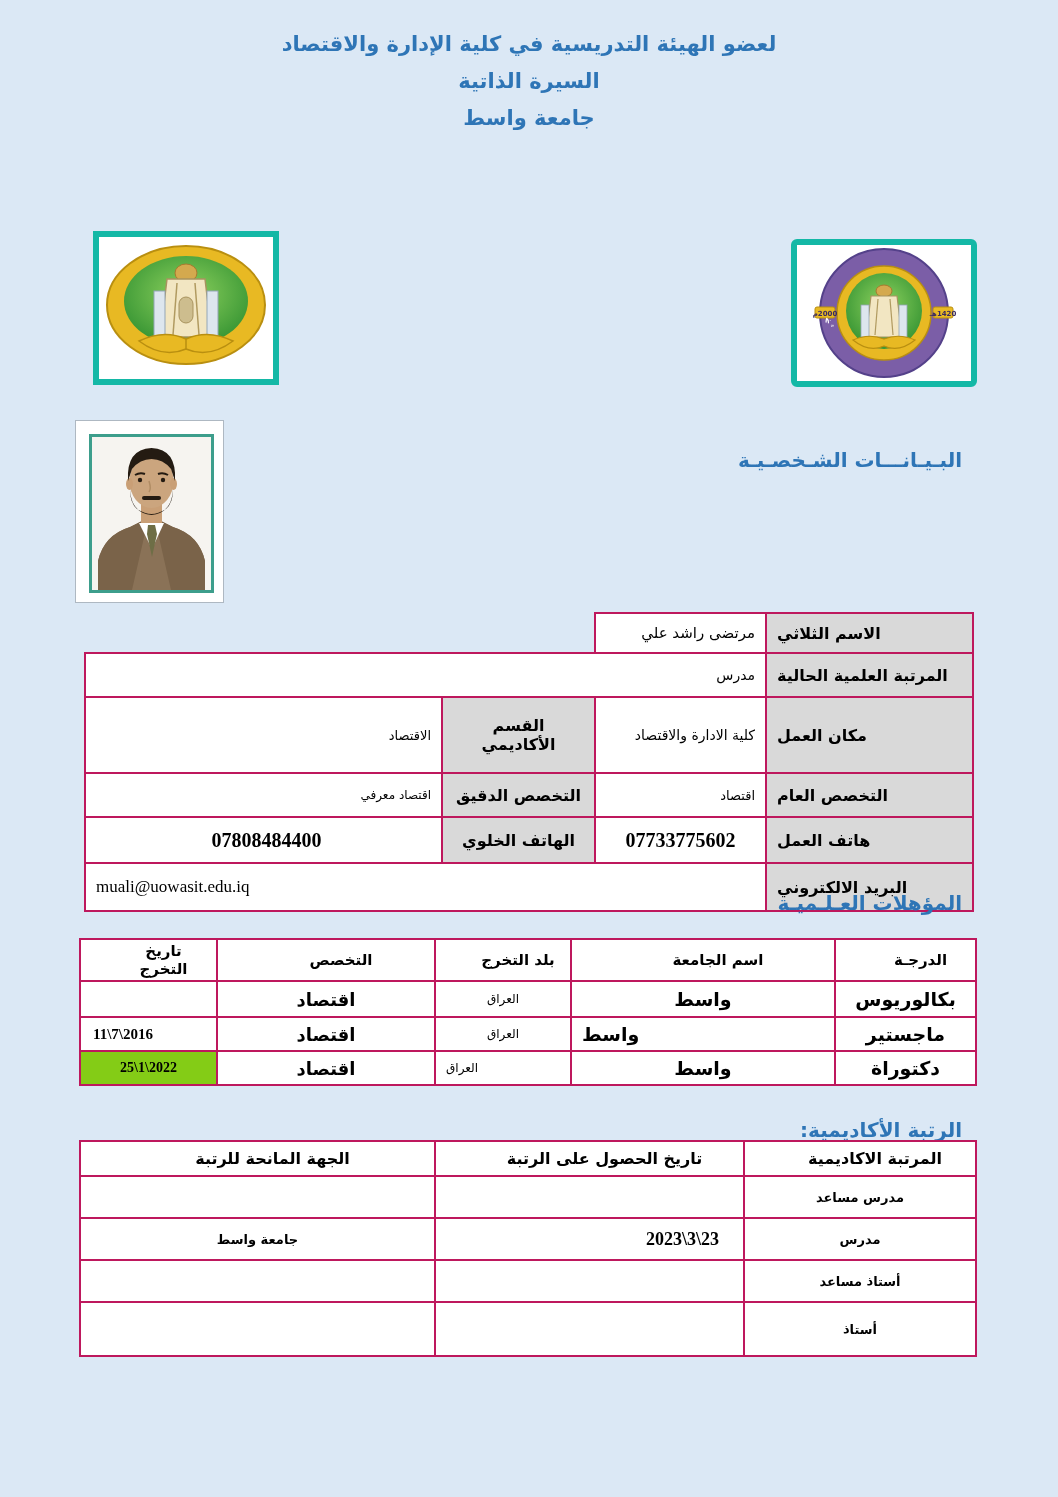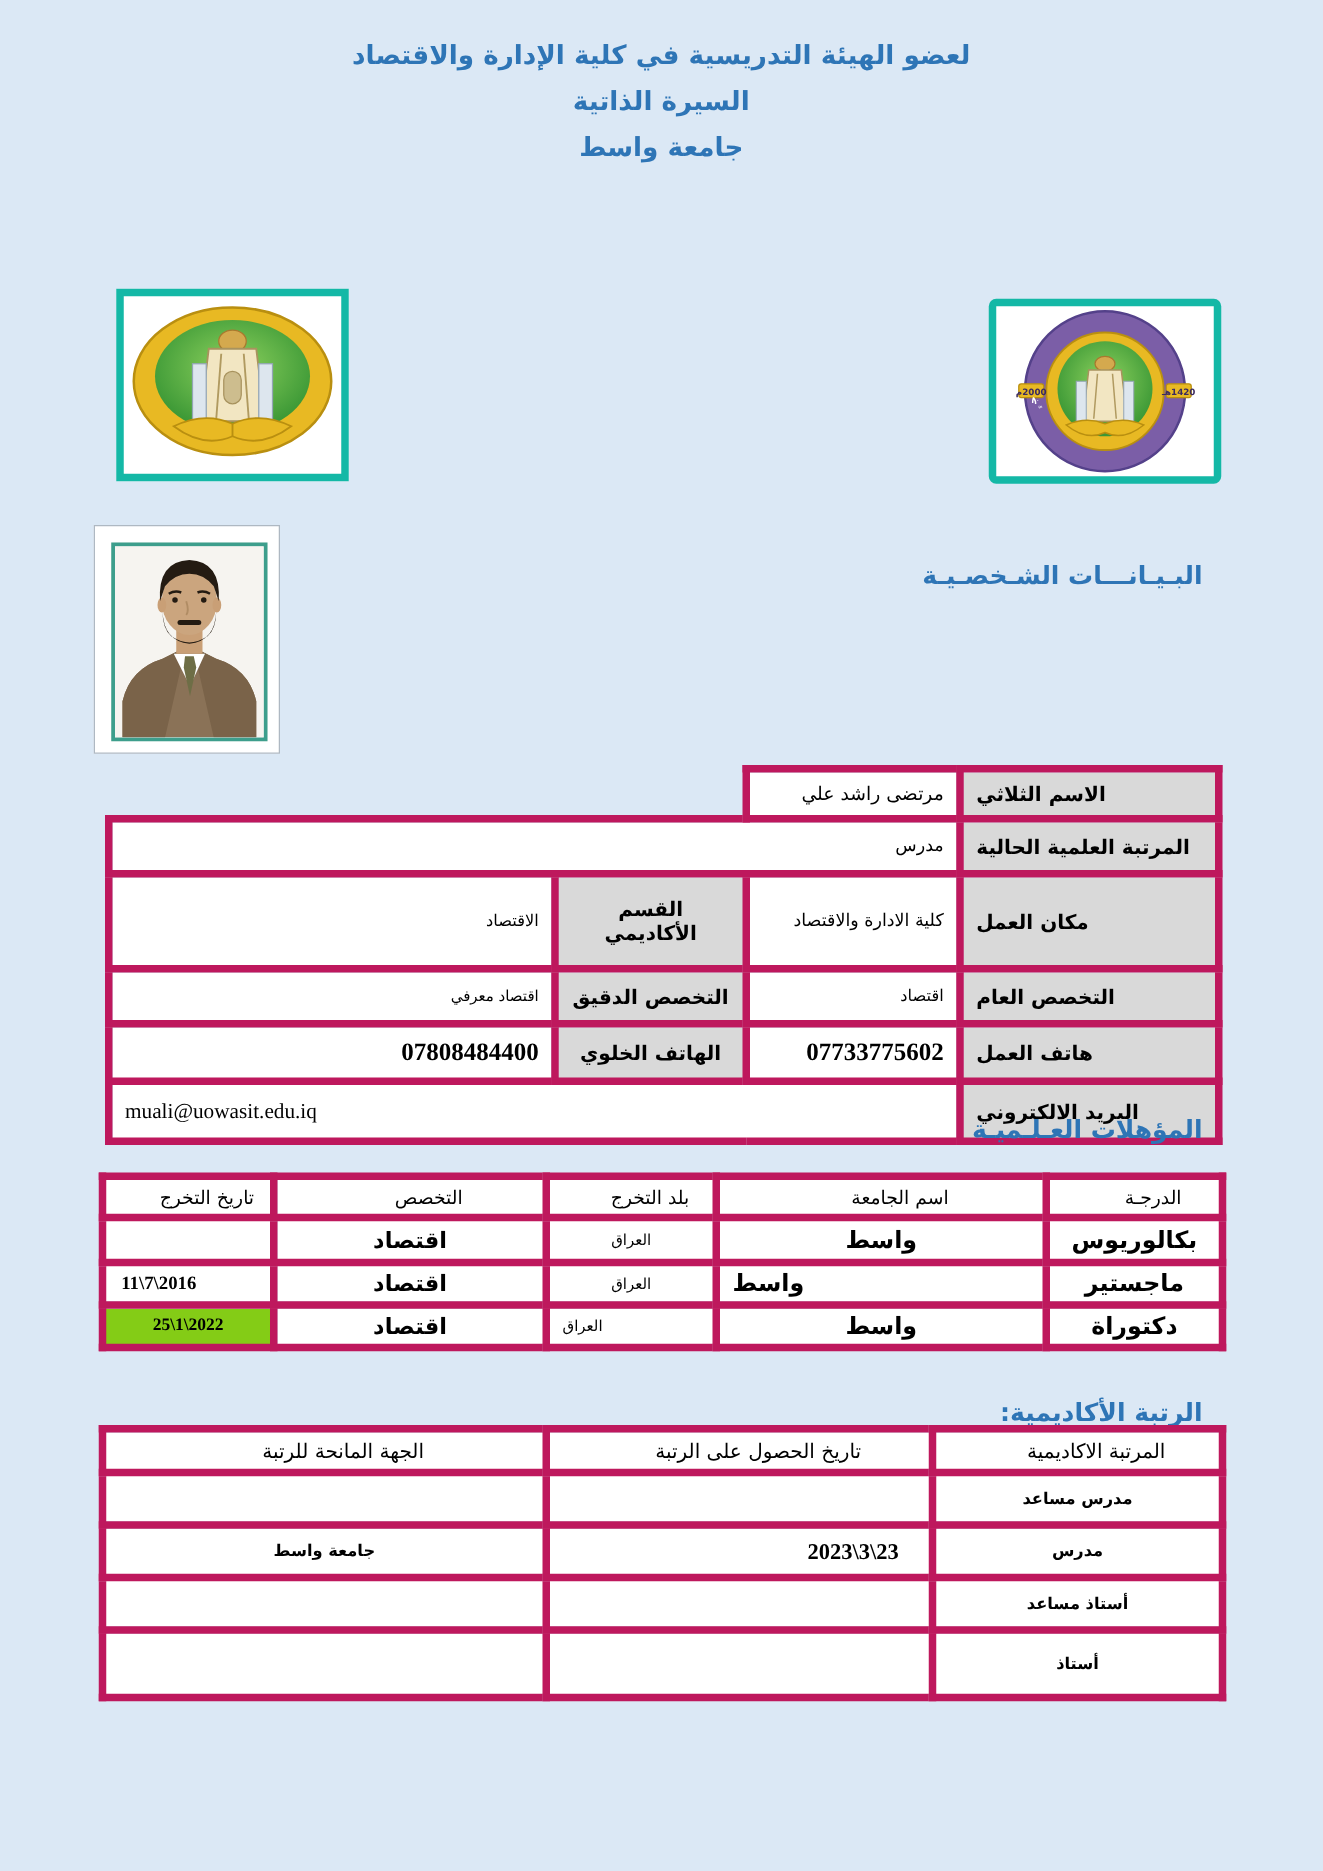--- a/index.html
+++ b/index.html
@@ -15,32 +15,32 @@
   .section-h{color:#2e75b6;font-weight:bold;font-size:20px;right:96px;text-align:right;}
 
   
   .logo-box{background:#fff;border:6px solid #14b8a6;}
   .photo-box{background:#fff;border:1px solid #aeb8c2;}
   .photo-inner{position:absolute;left:13px;top:13px;width:119px;height:153px;
                border:3px solid #3d9e8c;background:#f6f4f0;overflow:hidden;}
 
   
   table{border-collapse:collapse;table-layout:fixed;direction:rtl;}
-  td{border:6px solid #be185d;padding:2px 10px;vertical-align:middle;overflow:hidden;
+  td{border:2px solid #be185d;padding:2px 10px;vertical-align:middle;overflow:hidden;
      font-size:14px;}
   td.lbl{background:#d9d9d9;font-weight:bold;font-size:16px;text-align:left;}
   td.lbl2{background:#d9d9d9;font-weight:bold;font-size:16px;text-align:center;}
   td.ghost{border:none;background:transparent;}
   td.val{text-align:right;background:#fff;}
   td.val-sm{text-align:right;background:#fff;font-size:13px;padding-left:14px;}
   td.phone{font-family:"Liberation Serif","DejaVu Serif",serif;font-weight:bold;
-           font-size:20px;background:#fff;text-align:right;direction:ltr;}
+           font-size:20px;background:#fff;text-align:center;direction:ltr;}
   td.email{font-family:"Liberation Serif","DejaVu Serif",serif;font-size:17px;
            background:#fff;text-align:left;direction:ltr;}
-  td.hdr{background:#fff;font-weight:normal;font-size:15px;text-align:center;padding-left:40px;}
+  td.hdr{background:#fff;font-weight:bold;font-size:15px;text-align:center;padding-left:40px;}
   td.deg{background:#fff;font-weight:bold;font-size:19px;text-align:center;}
   td.uni{background:#fff;font-weight:bold;font-size:19px;text-align:center;}
   td.uni-l{background:#fff;font-weight:bold;font-size:19px;text-align:left;}
   td.ctry{background:#fff;font-size:12px;text-align:center;}
   td.ctry-l{background:#fff;font-size:12px;text-align:left;}
   td.spec{background:#fff;font-weight:bold;font-size:18px;text-align:center;}
   td.qdate{background:#fff;font-family:"Liberation Serif","DejaVu Serif",serif;
            font-weight:bold;font-size:15px;direction:ltr;text-align:left;padding-left:12px;}
   td.qdate-c{background:#84cc16;font-family:"Liberation Serif","DejaVu Serif",serif;
            font-weight:bold;font-size:14px;direction:ltr;text-align:center;}

